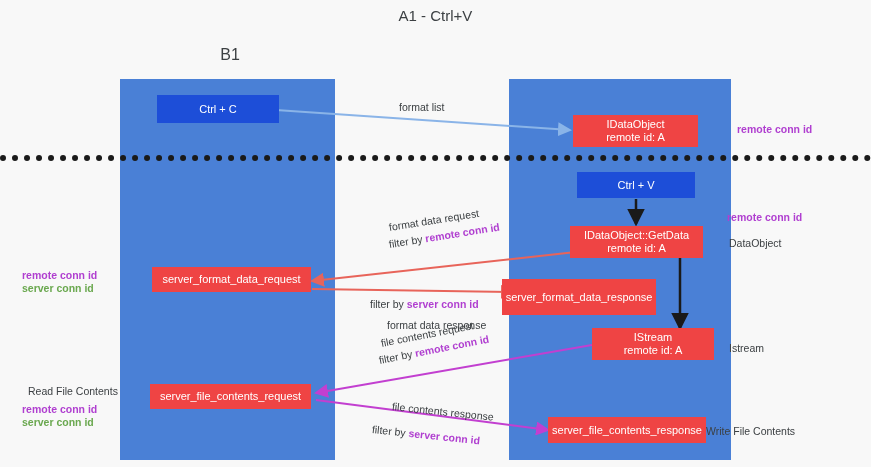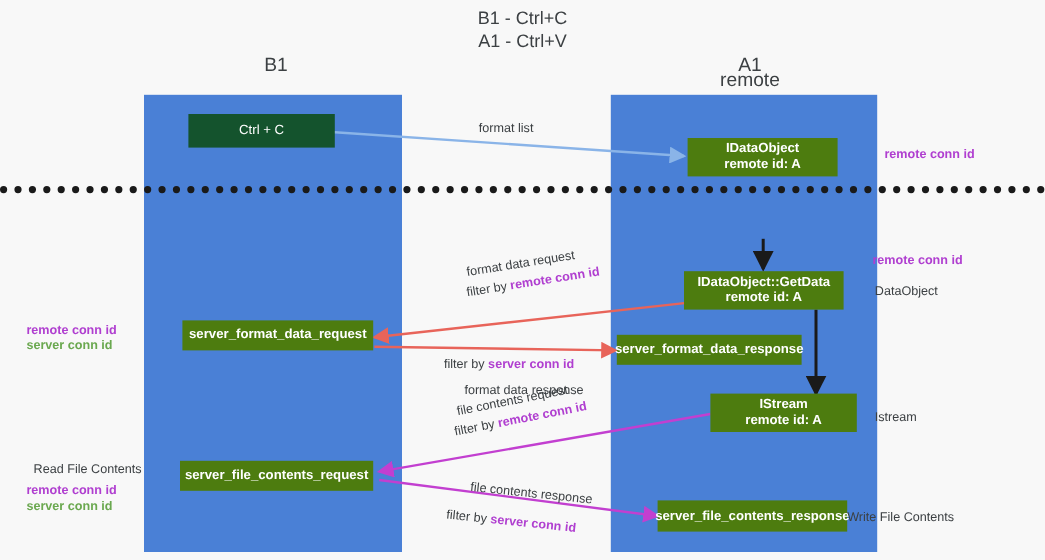--- a/index.html
+++ b/index.html
@@ -11,22 +11,22 @@
   .title{position:absolute;left:0;top:6px;width:871px;text-align:center;
          font-size:15px;line-height:19px;color:#3c4043;}
 
   .colhdr{position:absolute;text-align:center;font-size:16px;line-height:13px;color:#3c4043;}
 
   .lane{position:absolute;background:#4a80d6;}
 
   .box{position:absolute;box-sizing:border-box;display:flex;flex-direction:column;
        align-items:center;justify-content:center;color:#ffffff;font-size:11px;
        line-height:13px;text-align:center;}
-  .box.green{background:#14532d;}
-  .box.orange{background:#4d7c0f;font-weight:bold;}
+  .box.green{background:#1d4ed8;}
+  .box.orange{background:#ef4444;}
 
   .lbl{position:absolute;font-size:10.5px;line-height:13px;color:#3c4043;white-space:nowrap;}
   .purple{color:#b03fd0;font-weight:bold;}
   .green-t{color:#6aa84f;font-weight:bold;}
 
   .divider{position:absolute;left:0;top:155px;width:871px;height:0;
            border-top:6px dotted #1a1a1a;}
 
   svg.arrows{position:absolute;left:0;top:0;width:871px;height:467px;
              pointer-events:none;overflow:visible;}
@@ -34,30 +34,25 @@
   .rot-a{transform:rotate(-9deg);transform-origin:left center;}
   .rot-b{transform:rotate(-11deg);transform-origin:left center;}
   .rot-d{transform:rotate(6deg);transform-origin:left center;}
 </style>
 </head>
 <body>
 
 <div id="stage">
 
   <div class="title">
-    <div>B1 - Ctrl+C</div>
     <div>A1 - Ctrl+V</div>
   </div>
 
   <div class="colhdr" style="left:150px;top:48px;width:160px;">
     <div>B1</div>
-  </div>
-  <div class="colhdr" style="left:545px;top:48px;width:160px;">
-    <div>A1</div>
-    <div>remote</div>
   </div>
 
   <div class="lane" style="left:120px;top:79px;width:215px;height:381px;"></div>
   <div class="lane" style="left:509px;top:79px;width:222px;height:381px;"></div>
 
   <svg class="arrows" viewBox="0 0 871 467">
     <defs>
       <marker id="ah-blue" markerWidth="7" markerHeight="7" refX="6" refY="3.5" orient="auto">
         <path d="M0,0 L7,3.5 L0,7 z" fill="#8ab4e8"></path>
       </marker>
@@ -91,31 +86,34 @@
 
   <div class="box green" style="left:157px;top:95px;width:122px;height:28px;">
     <div>Ctrl + C</div>
   </div>
 
   <div class="box orange" style="left:573px;top:115px;width:125px;height:32px;">
     <div>IDataObject</div>
     <div>remote id: A</div>
   </div>
 
+  <div class="box green" style="left:577px;top:172px;width:118px;height:26px;">
+    <div>Ctrl + V</div>
+  </div>
 
   <div class="box orange" style="left:570px;top:226px;width:133px;height:32px;">
     <div>IDataObject::GetData</div>
     <div>remote id: A</div>
   </div>
 
   <div class="box orange" style="left:152px;top:267px;width:159px;height:25px;">
     <div>server_format_data_request</div>
   </div>
 
-  <div class="box orange" style="left:514px;top:279px;width:154px;height:25px;">
+  <div class="box orange" style="left:502px;top:279px;width:154px;height:36px;">
     <div>server_format_data_response</div>
   </div>
 
   <div class="box orange" style="left:592px;top:328px;width:122px;height:32px;">
     <div>IStream</div>
     <div>remote id: A</div>
   </div>
 
   <div class="box orange" style="left:150px;top:384px;width:161px;height:25px;">
     <div>server_file_contents_request</div>

